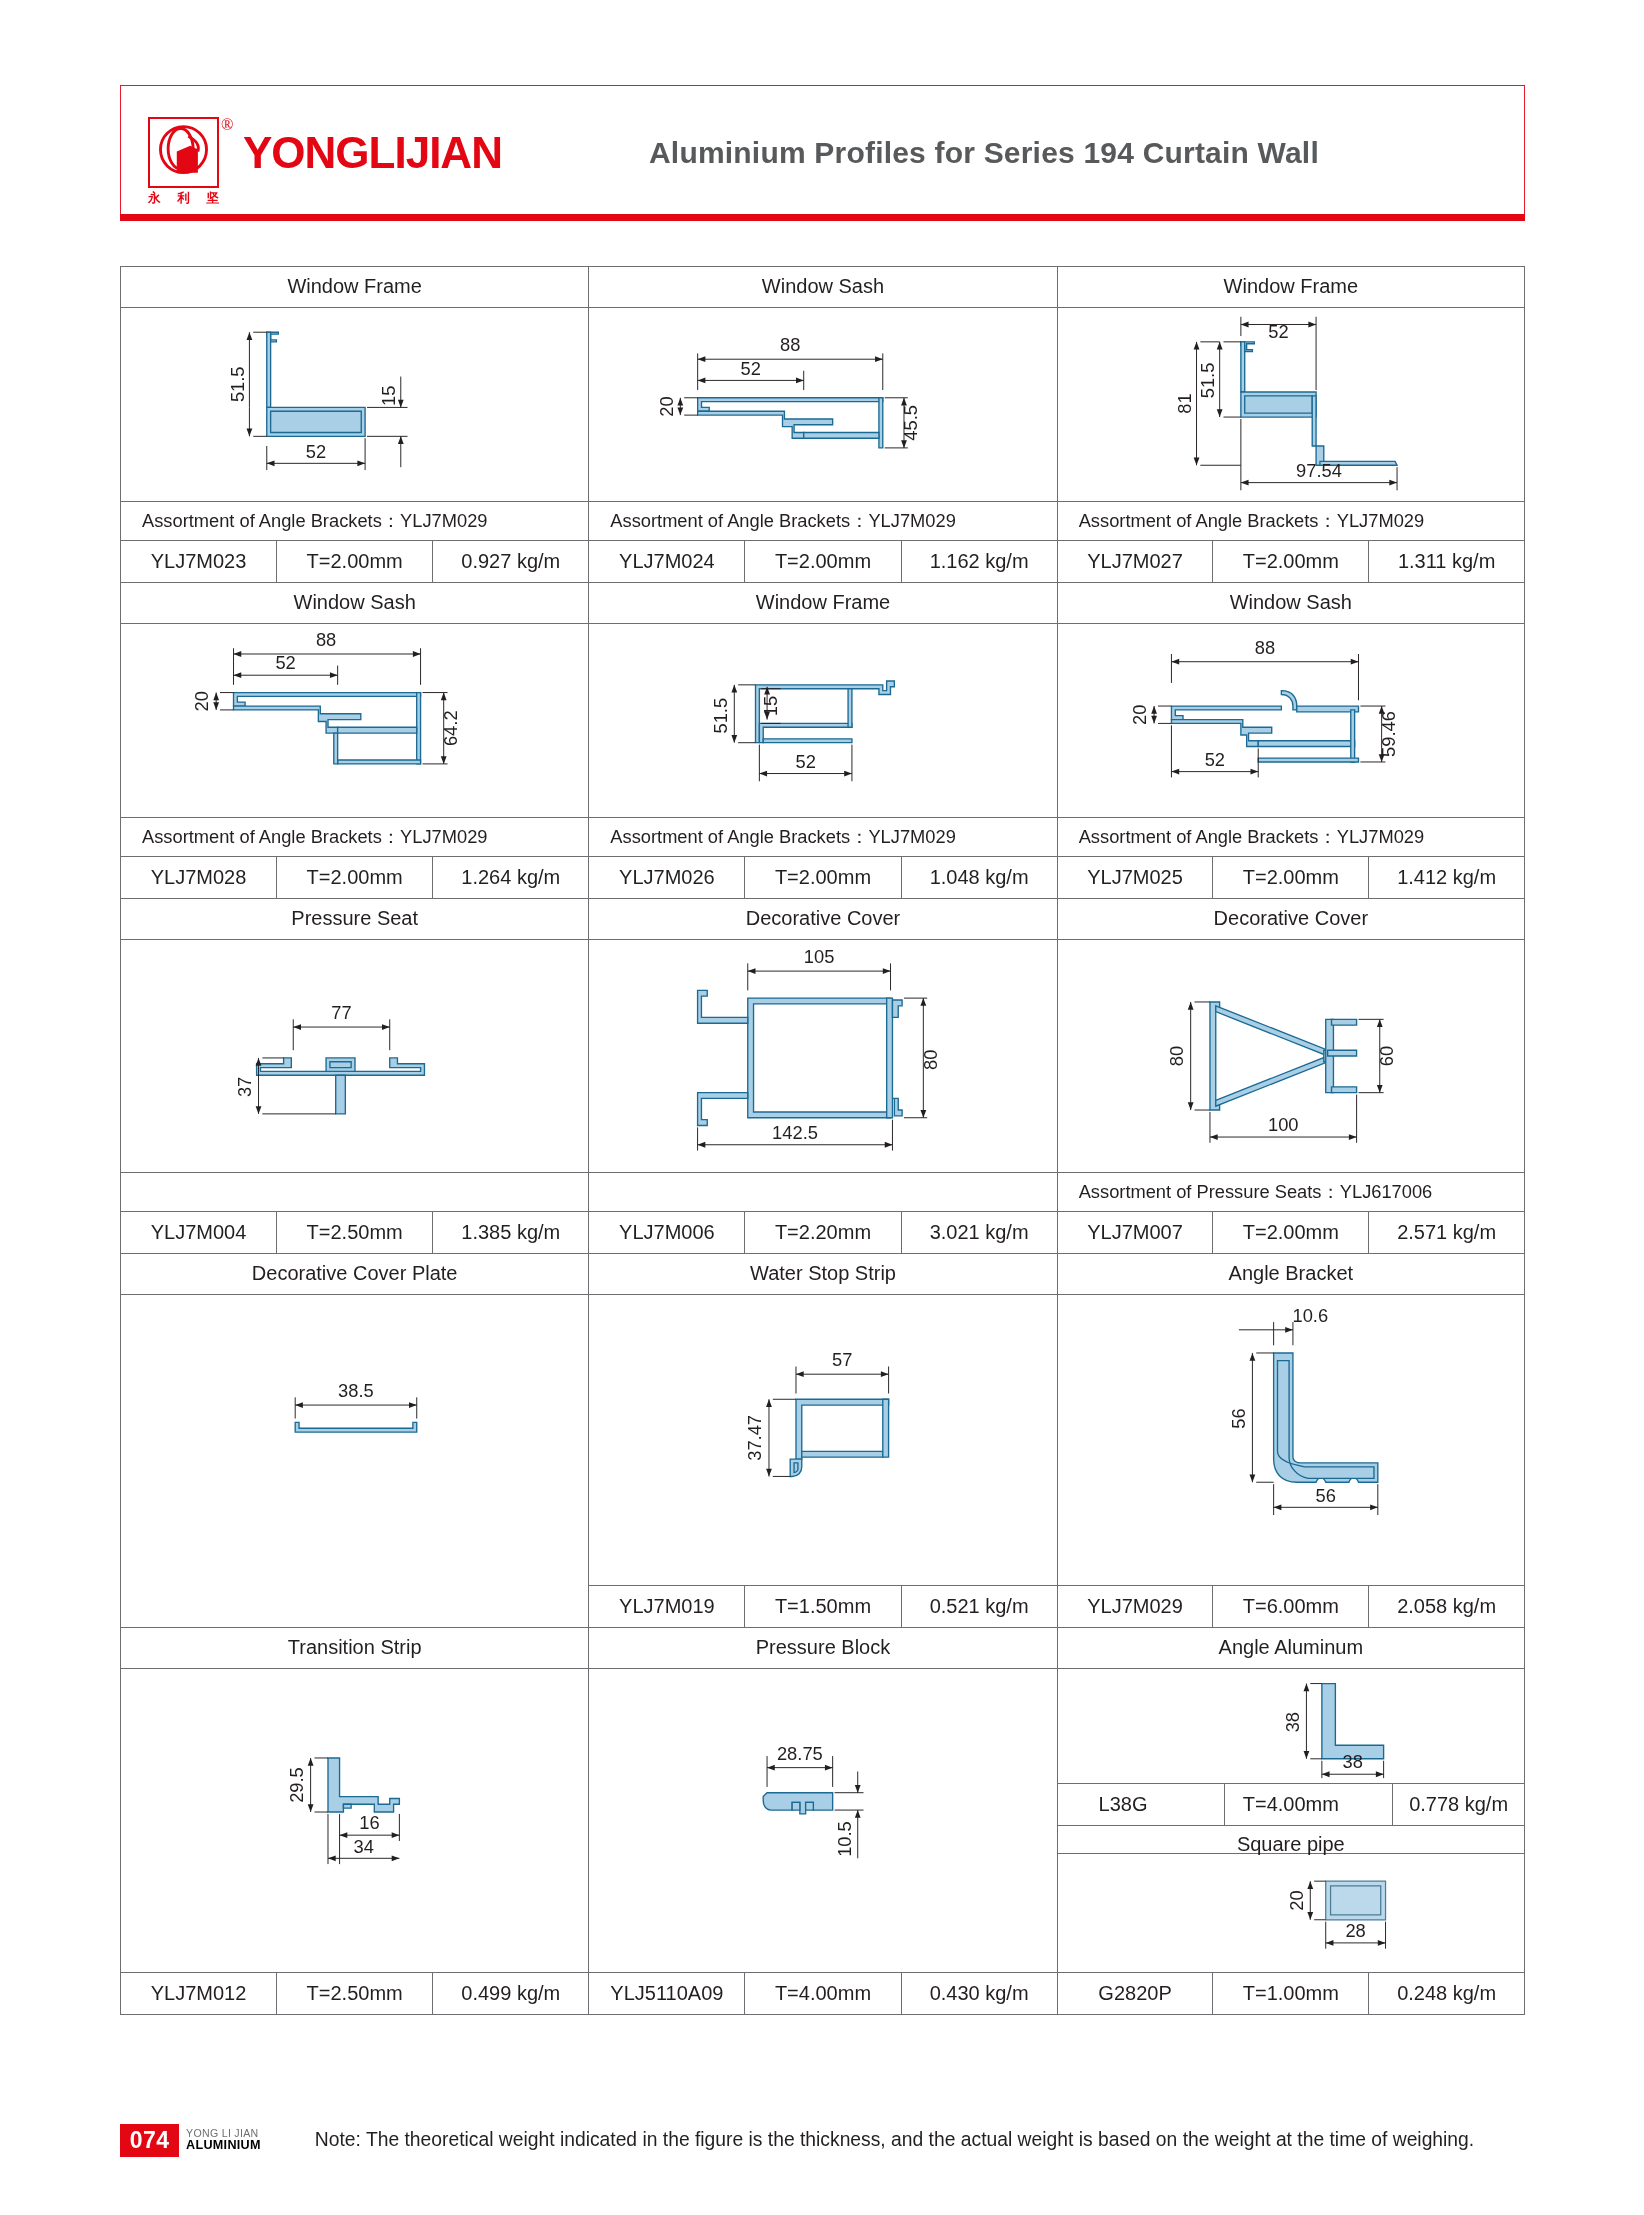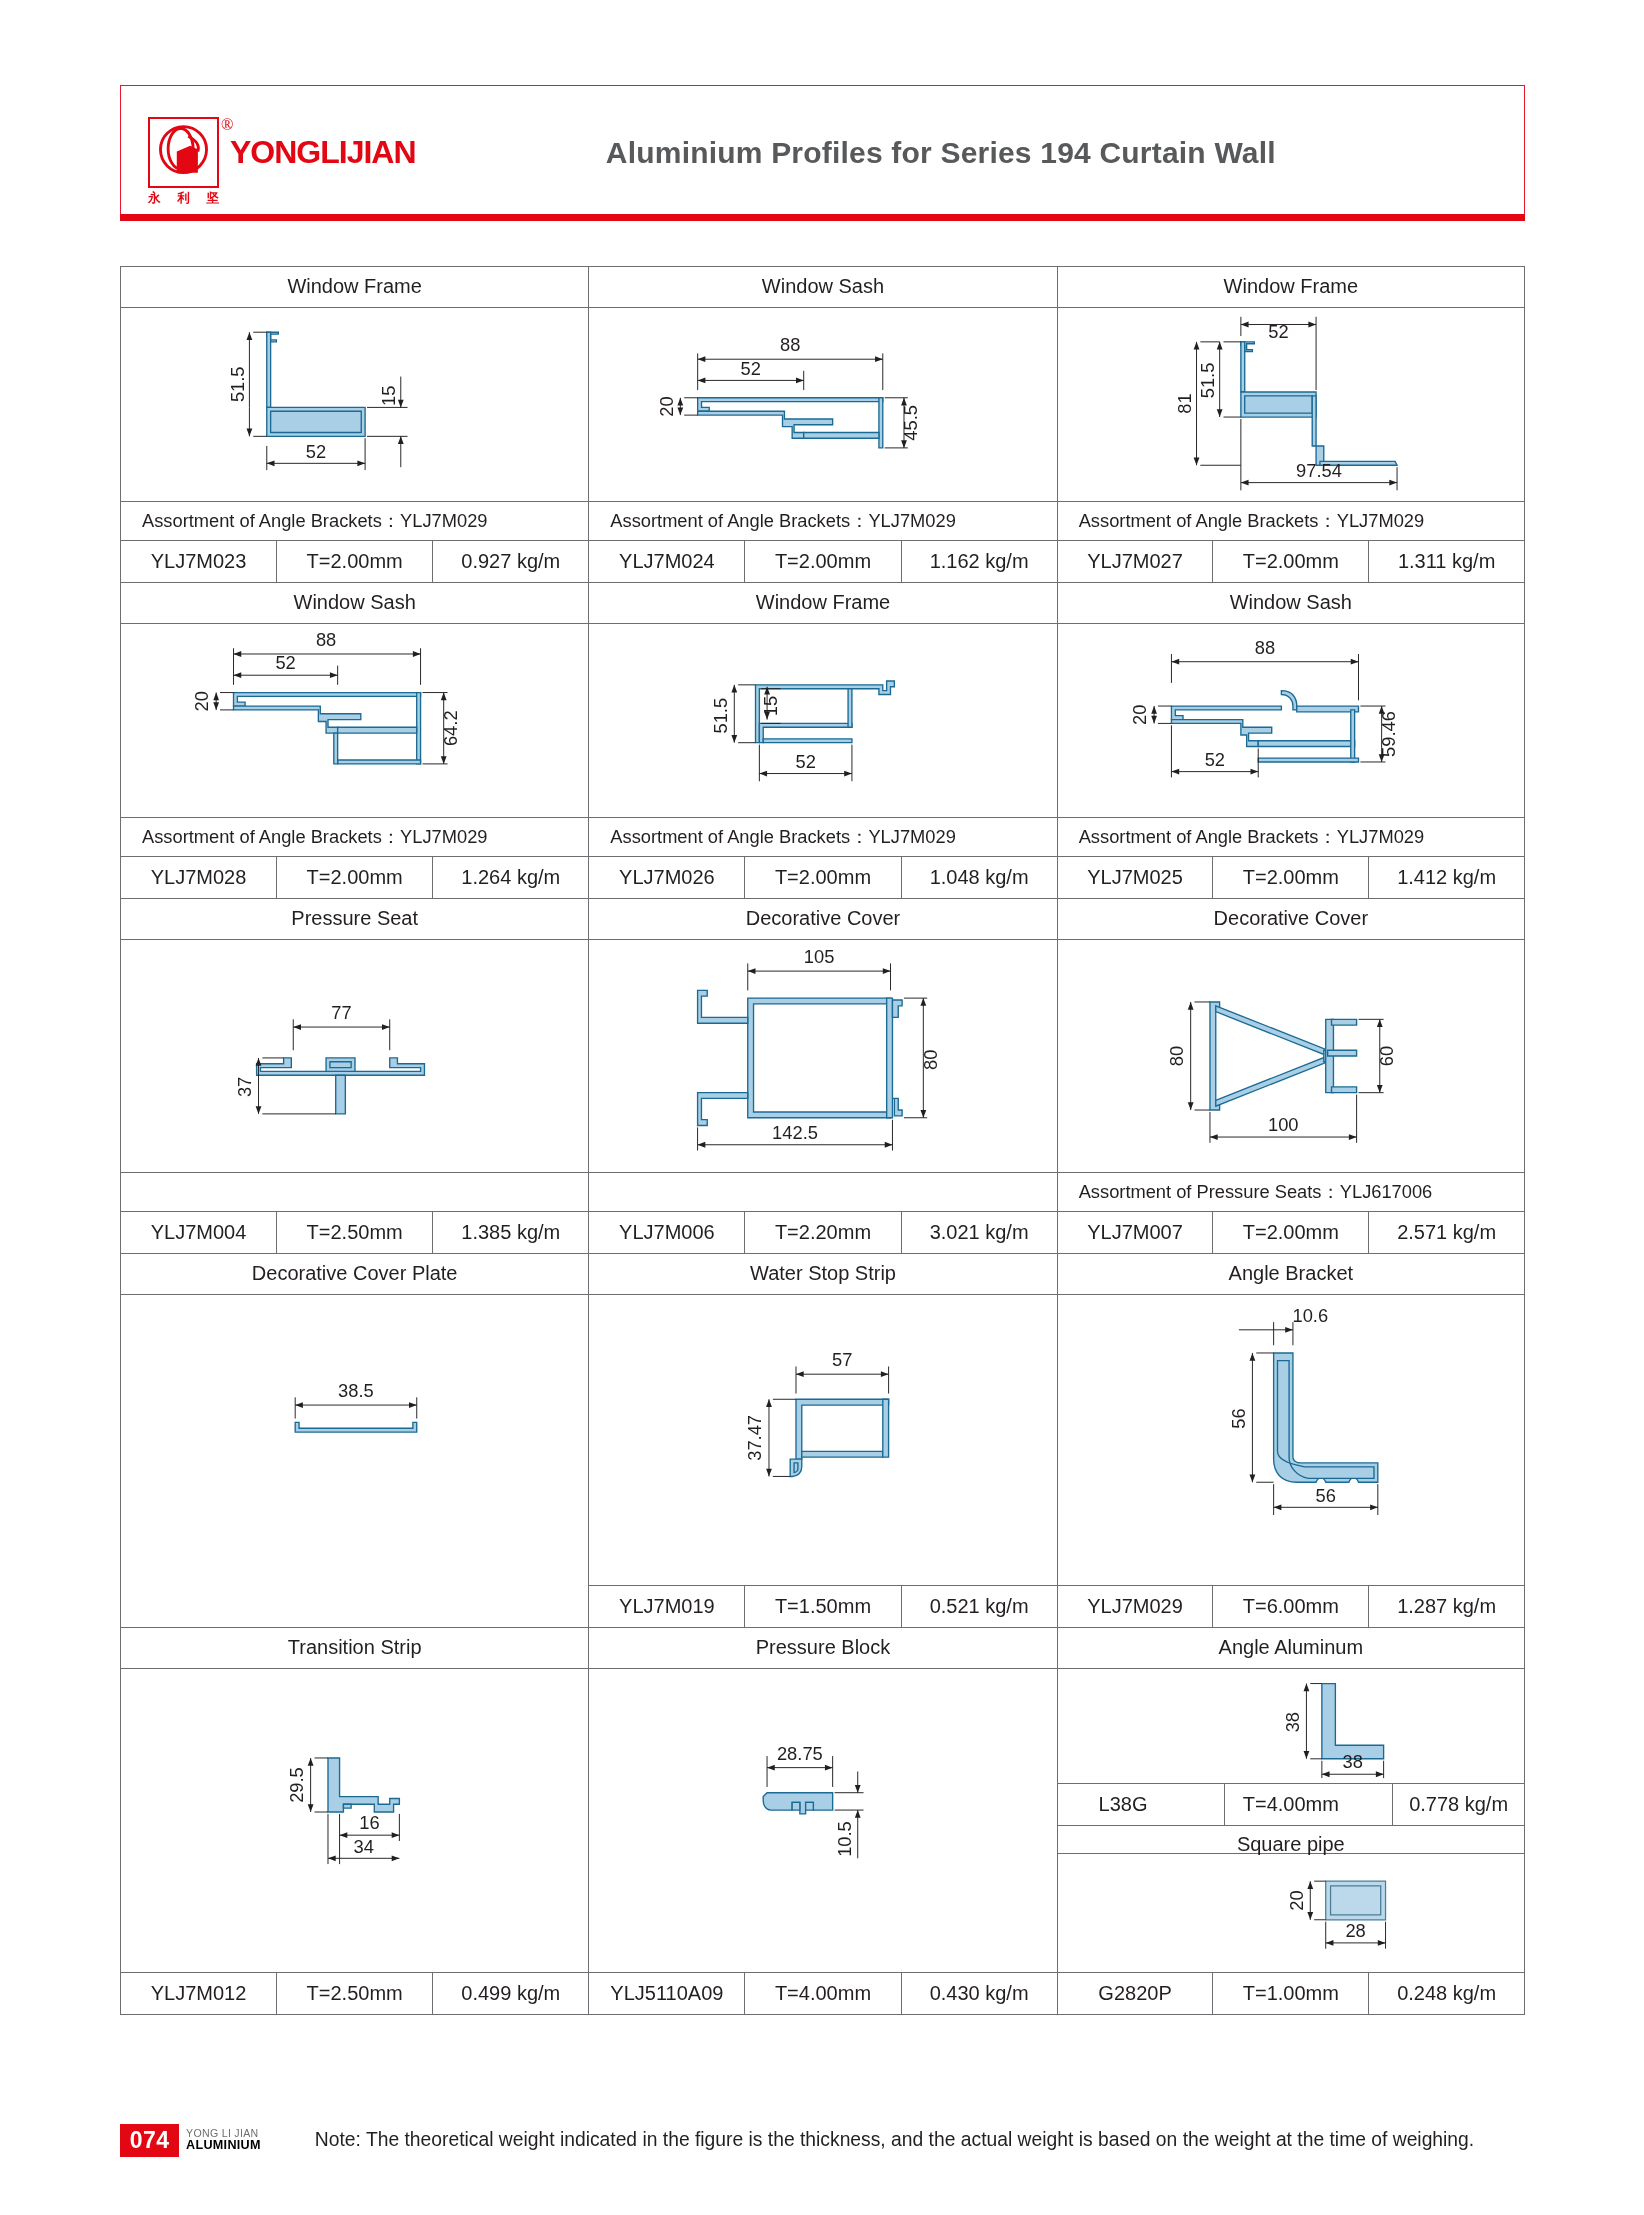--- a/index.html
+++ b/index.html
@@ -32,22 +32,22 @@
     position:absolute; left:73px; top:-1.9px;
     font-size:16.4px; color:#e30613; font-family:"Liberation Serif", serif;
   }
   .logo-cn {
     position:absolute; left:0; top:73px; width:71px;
     display:flex; justify-content:space-between;
     font-size:12.6px; color:#e30613; font-weight:bold;
     font-family:"DejaVu Sans", sans-serif;
   }
   .logo-word {
-    margin-left:11px;
-    font-size:32px; font-weight:bold; letter-spacing:-1px;
+    margin-left:24px;
+    font-size:44px; font-weight:bold; letter-spacing:-1px;
     color:#e30613; font-family:"Liberation Sans", sans-serif;
   }
   #header-title {
     flex:1; text-align:center; padding-right:58px;
     font-size:30px; font-weight:bold; color:#58595b;
     letter-spacing:0.2px;
   }
 
   
   #grid {
@@ -607,21 +607,21 @@
           </g>
           <text class="dimtxt" x="190" y="26" text-anchor="middle">10.6</text>
           <text class="dimtxt-v" x="122" y="126" text-anchor="middle" transform="rotate(-90 122 126)">56</text>
           <text class="dimtxt" x="206" y="212" text-anchor="middle">56</text>
         </svg>
       </div>
       <div class="assort blank nobord">&nbsp;</div>
       <div class="specs">
         <div>YLJ7M029</div>
         <div>T=6.00mm</div>
-        <div>1.287 kg/m</div>
+        <div>2.058 kg/m</div>
       </div>
     </div>
   </div>
 
   <div class="trow">
     <div class="cellcol">
       <div class="cap">Transition Strip</div>
       <div class="fig" style="height:251px">
         <svg width="328" height="247" viewBox="0 0 340 256">
           <path class="prof" d="M142 86 L154 86 L154 126 L194 126 L194 134 L206 134 L206 128 L216 128 L216 134 L210 134 L210 142 L190 142 L190 134 L158 134 L158 142 L142 142 Z"></path>

